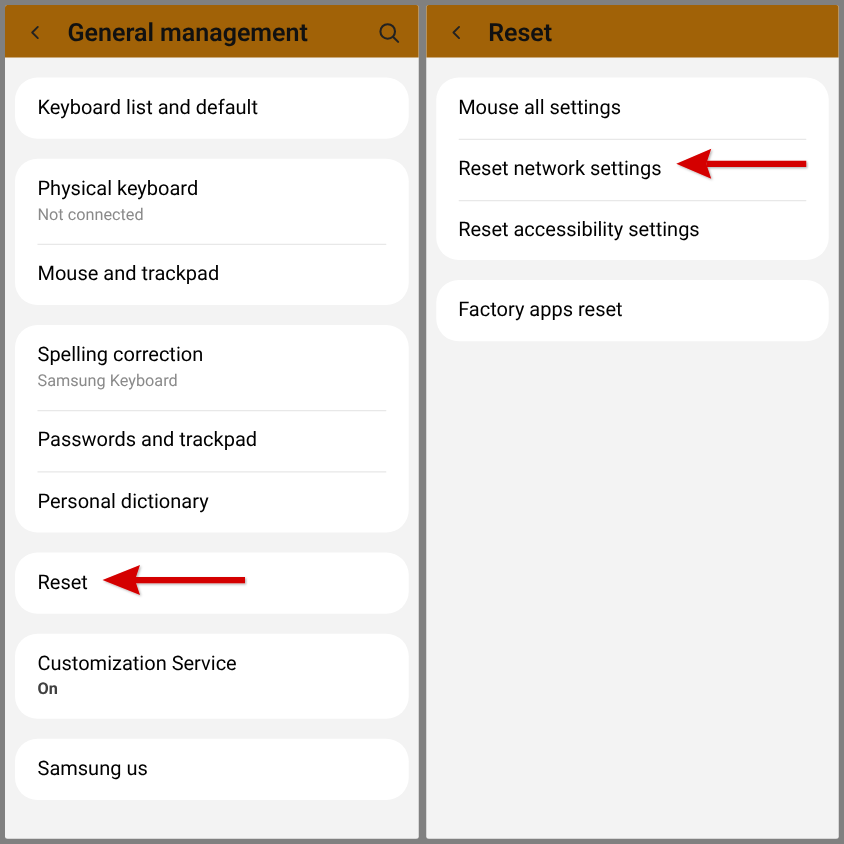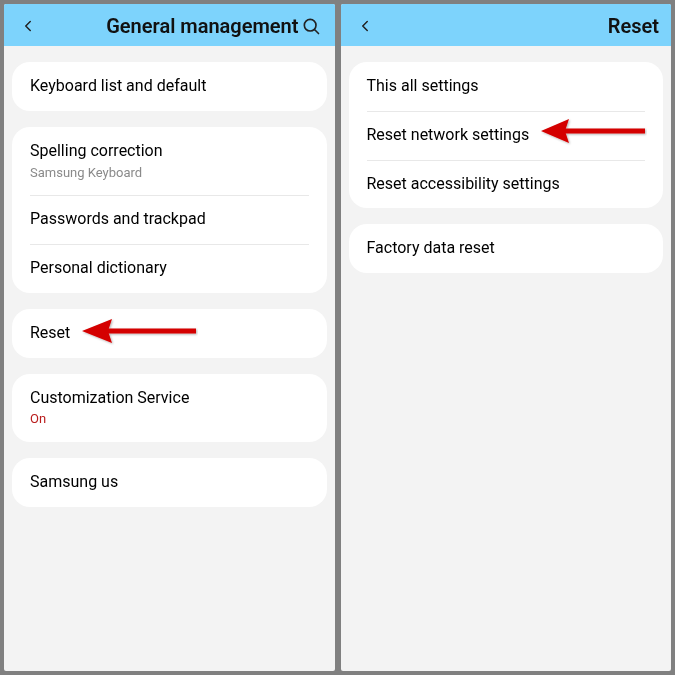--- a/index.html
+++ b/index.html
@@ -17,22 +17,21 @@
     width: 332px;
     height: 667px;
     border-radius: 2px;
     overflow: hidden;
     position: relative;
   }
   .header {
     display: flex;
     align-items: center;
     padding: 10px 12px 8px 12px;
-    background: #7dd3fc;
-    text-align: right;
+    background: #a16207;
   }
   .back-icon {
     width: 24px;
     height: 24px;
     display: flex;
     align-items: center;
     justify-content: center;
     margin-right: 14px;
   }
   .back-icon svg { width: 18px; height: 18px; }
@@ -74,21 +73,21 @@
     font-size: 16px;
     color: #000000;
     line-height: 1.3;
   }
   .item-sub {
     font-size: 13px;
     color: #8a8a8a;
     margin-top: 2px;
     line-height: 1.35;
   }
-  .item-sub.blue { color: #b91c1c; }
+  .item-sub.blue { color: #404040; font-weight: bold; }
   .arrow {
     position: absolute;
     pointer-events: none;
   }
   .arrow svg { display: block; }
 </style>
 </head>
 <body>
 
 <div class="phone">
@@ -107,20 +106,29 @@
     </div>
   </div>
   <div class="content">
 
     <div class="card">
       <div class="item">
         <div class="item-title">Keyboard list and default</div>
       </div>
     </div>
 
+    <div class="card">
+      <div class="item">
+        <div class="item-title">Physical keyboard</div>
+        <div class="item-sub">Not connected</div>
+      </div>
+      <div class="item">
+        <div class="item-title">Mouse and trackpad</div>
+      </div>
+    </div>
 
     <div class="card">
       <div class="item">
         <div class="item-title">Spelling correction</div>
         <div class="item-sub">Samsung Keyboard</div>
       </div>
       <div class="item">
         <div class="item-title">Passwords and trackpad</div>
       </div>
       <div class="item">
@@ -169,21 +177,21 @@
       <svg viewBox="0 0 24 24" fill="none" stroke="#222" stroke-width="2" stroke-linecap="round" stroke-linejoin="round">
           <polyline points="15 18 9 12 15 6"></polyline>
         </svg>
     </div>
     <div class="header-title">Reset</div>
   </div>
   <div class="content">
 
     <div class="card">
       <div class="item">
-        <div class="item-title">This all settings</div>
+        <div class="item-title">Mouse all settings</div>
       </div>
       <div class="item" style="position:relative;">
         <div class="item-title">Reset network settings</div>
         <div class="arrow" style="left:188px; top:2px;">
           <svg width="110" height="36" viewBox="0 0 110 36">
             <defs>
                 <filter id="s2" x="-20%" y="-20%" width="140%" height="140%">
                   <feDropShadow dx="1" dy="1" stdDeviation="1" flood-color="#000" flood-opacity="0.3"></feDropShadow>
                 </filter>
               </defs>
@@ -194,18 +202,18 @@
           </svg>
         </div>
       </div>
       <div class="item">
         <div class="item-title">Reset accessibility settings</div>
       </div>
     </div>
 
     <div class="card">
       <div class="item">
-        <div class="item-title">Factory data reset</div>
+        <div class="item-title">Factory apps reset</div>
       </div>
     </div>
 
   </div>
 </div>
 
 </body></html>

